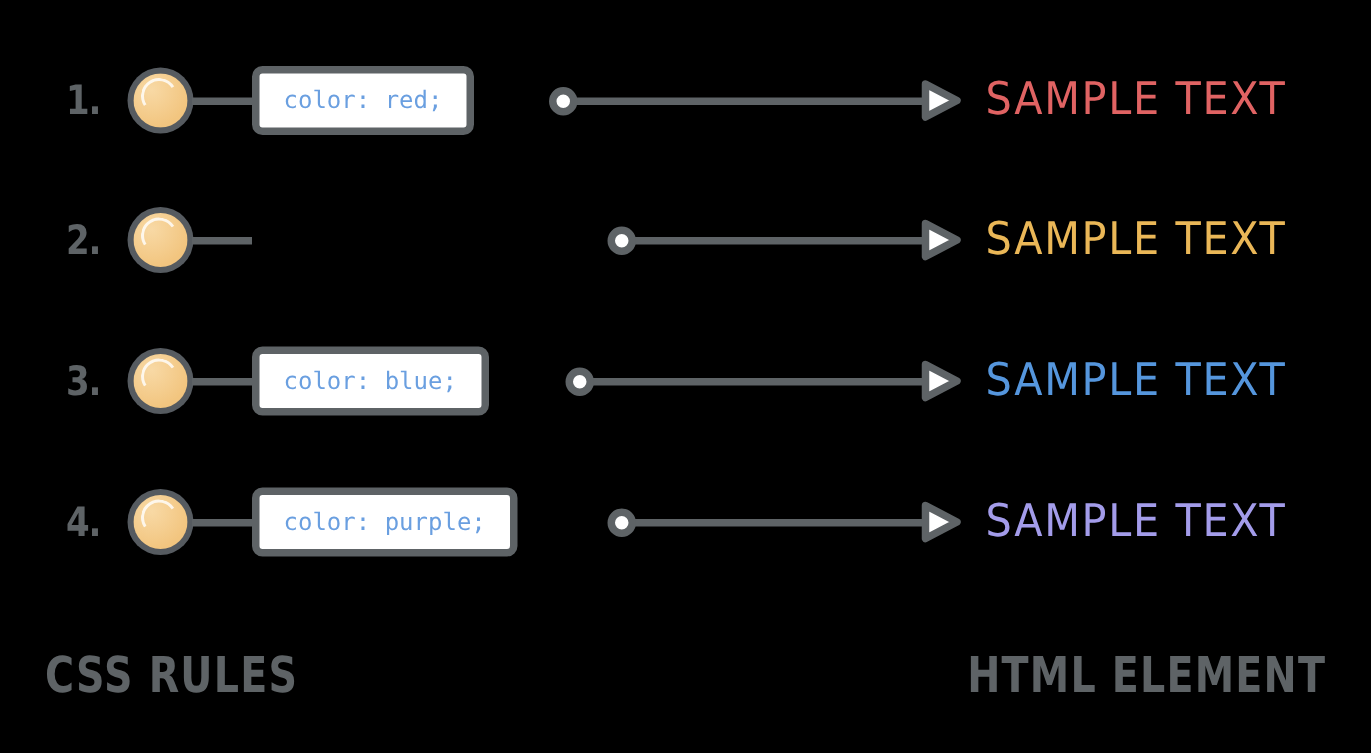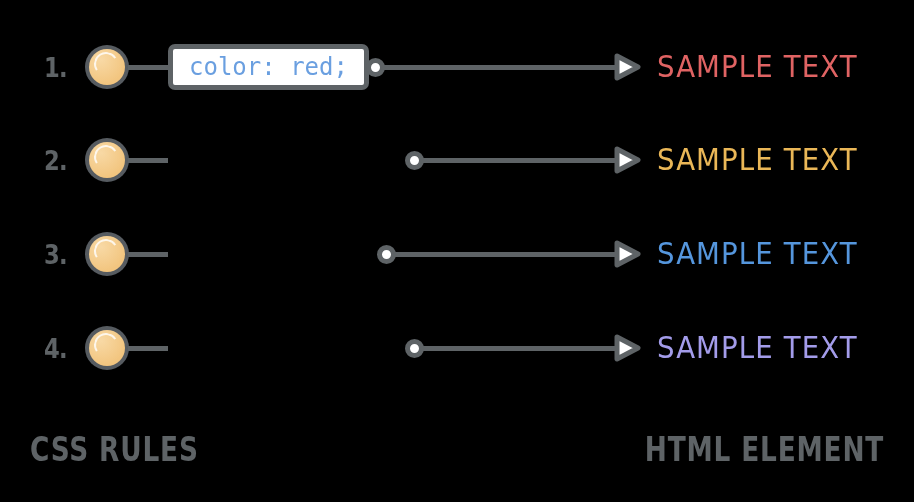--- a/index.html
+++ b/index.html
@@ -99,21 +99,21 @@
     border-radius: 7px;
     height: 46px;
     display: flex;
     align-items: center;
     justify-content: center;
     box-sizing: border-box;
     padding: 0 16px;
   }
   .code-text {
     font-family: "DejaVu Sans Mono", "Liberation Mono", monospace;
-    font-size: 24px;
+    font-size: 16px;
     color: #6a9fe0;
     white-space: pre;
     letter-spacing: 0px;
     line-height: 1;
   }
 
   
   .node-dot {
     position: absolute;
     top: 50%;
@@ -230,20 +230,23 @@
   <div class="rule-row" style="top:222px;">
     <div class="rule-index">3.</div>
 
     <div class="rule-bullet">
       <div class="dot-core"></div>
       <div class="dot-gloss"></div>
     </div>
 
     <div class="stub"></div>
 
+    <div class="code-box" style="left:168px;">
+      <span class="code-text">color: blue;</span>
+    </div>
 
     <div class="node-dot" style="left:377px;"></div>
     <div class="long-line" style="left:391px; width:232px;"></div>
 
     <svg class="arrow-head" style="left:612px;" viewBox="0 0 30 30">
       <polygon points="5,4 26,15 5,26" fill="#ffffff" stroke="#5e6366" stroke-width="5" stroke-linejoin="round"></polygon>
     </svg>
 
     <div class="sample-text" style="color:#5596dd;">SAMPLE TEXT</div>
   </div>
@@ -251,20 +254,23 @@
   <div class="rule-row" style="top:316px;">
     <div class="rule-index">4.</div>
 
     <div class="rule-bullet">
       <div class="dot-core"></div>
       <div class="dot-gloss"></div>
     </div>
 
     <div class="stub"></div>
 
+    <div class="code-box" style="left:168px;">
+      <span class="code-text">color: purple;</span>
+    </div>
 
     <div class="node-dot" style="left:405px;"></div>
     <div class="long-line" style="left:419px; width:204px;"></div>
 
     <svg class="arrow-head" style="left:612px;" viewBox="0 0 30 30">
       <polygon points="5,4 26,15 5,26" fill="#ffffff" stroke="#5e6366" stroke-width="5" stroke-linejoin="round"></polygon>
     </svg>
 
     <div class="sample-text" style="color:#a39cea;">SAMPLE TEXT</div>
   </div>

